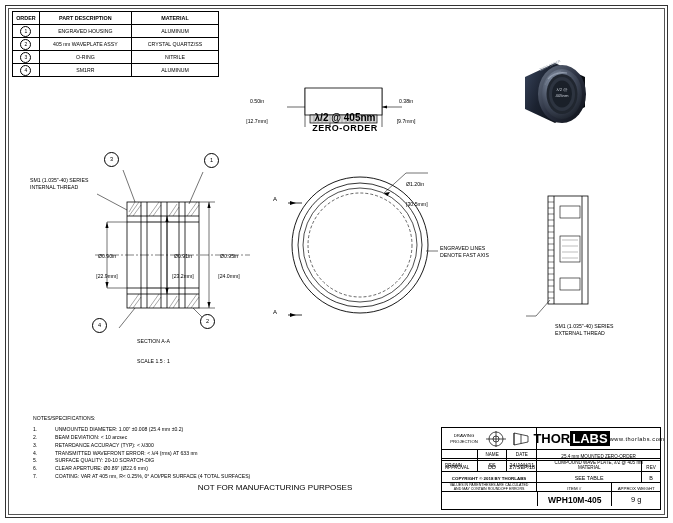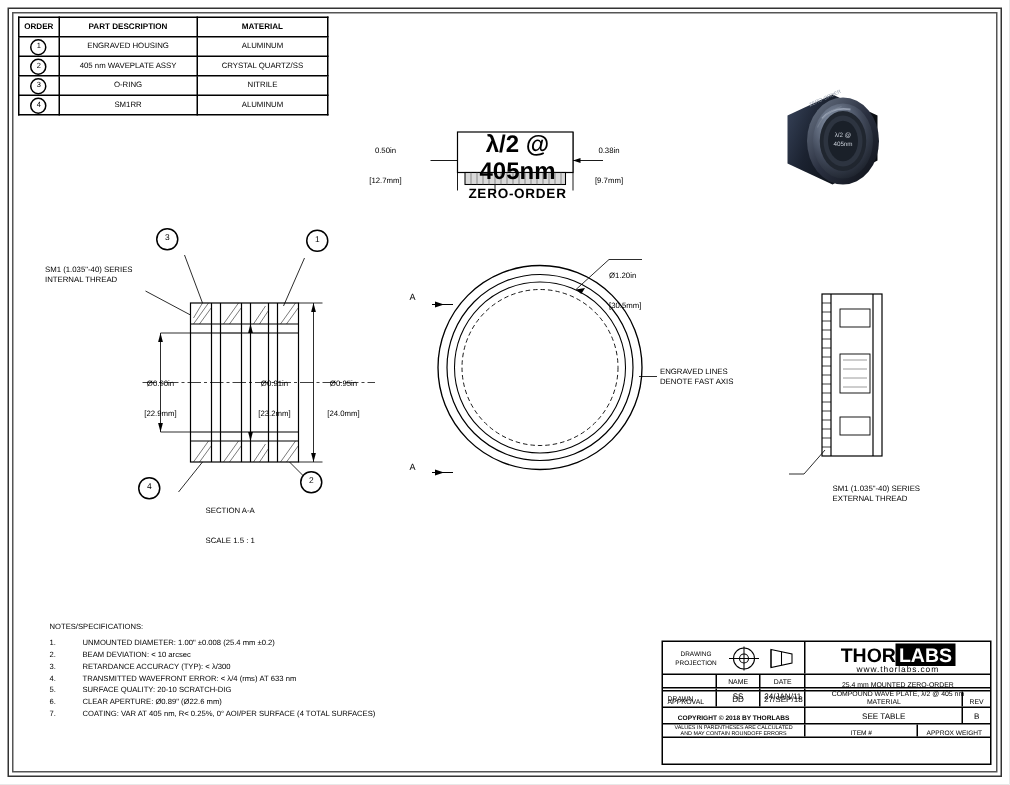--- a/index.html
+++ b/index.html
@@ -137,21 +137,21 @@
   </svg>
   <div class="abs lblc" style="left:236px;top:85px;width:42px;">
     <div>0.50in</div>
     <div>[12.7mm]</div>
   </div>
   <div class="abs lblc" style="left:385px;top:85px;width:42px;">
     <div>0.38in</div>
     <div>[9.7mm]</div>
   </div>
   <div class="abs" style="left:305px;top:88px;width:80px;text-align:center;">
-    <div style="font-size:16px;font-weight:bold;">λ/2 @ 405nm</div>
+    <div style="font-size:10px;font-weight:bold;margin-top:24px;">λ/2 @ 405nm</div>
     <div style="font-size:9px;font-weight:bold;letter-spacing:0.5px;">ZERO-ORDER</div>
   </div>
 
   <svg id="photo" class="abs" width="78" height="78" viewBox="0 0 78 78">
     <defs>
       <radialGradient id="g1" cx="35%" cy="28%" r="85%">
         <stop offset="0%" stop-color="#8c99ad"></stop>
         <stop offset="55%" stop-color="#41495a"></stop>
         <stop offset="100%" stop-color="#151a22"></stop>
       </radialGradient>
@@ -394,41 +394,42 @@
         <span class="nn">6.</span>
         <span>CLEAR APERTURE: Ø0.89" (Ø22.6 mm)</span>
       </div>
     <div class="nrow">
         <span class="nn">7.</span>
         <span>COATING: VAR AT 405 nm, R&lt; 0.25%, 0° AOI/PER SURFACE (4 TOTAL SURFACES)</span>
       </div>
   </div>
 
   <div id="notice" class="abs">
+    <div>NOT FOR MANUFACTURING PURPOSES</div>
   </div>
 
   <div id="tb" class="abs">
 
     <div class="row" style="height:22px;">
       <div class="cell" style="width:96px;display:flex;align-items:center;">
         <div style="width:40px;text-align:center;font-size:4.3px;line-height:1.3;white-space:pre;">DRAWING
 PROJECTION</div>
         <svg width="50" height="18" viewBox="0 0 50 18">
           <g stroke="#000" stroke-width="0.7" fill="none">
             <circle cx="12" cy="9" r="7"></circle>
             <circle cx="12" cy="9" r="3"></circle>
             <line x1="2" y1="9" x2="22" y2="9"></line>
             <line x1="12" y1="1" x2="12" y2="17"></line>
             <path d="M30,3 L44,6 L44,12 L30,15 Z"></path>
             <line x1="30" y1="3" x2="30" y2="15"></line>
             <line x1="37" y1="4.5" x2="37" y2="13.5"></line>
           </g>
         </svg>
       </div>
-      <div class="cell" style="width:124px;border-right:0;display:flex;flex-direction:column;align-items:center;">
+      <div class="cell" style="width:124px;border-right:0;display:flex;flex-direction:row;align-items:center;justify-content:center;">
         <div class="thorlabs"><span>THOR</span><span class="dk">LABS</span></div>
         <div style="font-size:5.6px;letter-spacing:0.6px;">www.thorlabs.com</div>
       </div>
     </div>
 
     <div class="row" style="height:9px;">
       <div class="cell" style="width:36px;"></div>
       <div class="cell tbhdr" style="width:30px;text-align:center;line-height:8px;">NAME</div>
       <div class="cell tbhdr" style="width:30px;text-align:center;line-height:8px;">DATE</div>
       <div class="cell" style="width:124px;border-right:0;border-bottom:0;"></div>
@@ -460,15 +461,20 @@
 
     <div class="row" style="height:9px;">
       <div class="cell" style="width:96px;display:flex;align-items:center;justify-content:center;">
         <div style="font-size:3.6px;line-height:1.25;text-align:center;white-space:pre;">VALUES IN PARENTHESES ARE CALCULATED
 AND MAY CONTAIN ROUNDOFF ERRORS</div>
       </div>
       <div class="cell" style="width:76px;text-align:center;line-height:9px;font-size:4.4px;">ITEM #</div>
       <div class="cell" style="width:48px;border-right:0;text-align:center;line-height:9px;font-size:4.4px;">APPROX WEIGHT</div>
     </div>
 
+    <div class="row" style="height:14px;border-bottom:0;">
+      <div class="cell" style="width:96px;border-right:0;"></div>
+      <div class="cell" style="width:76px;text-align:center;line-height:14px;font-size:8.5px;font-weight:bold;border-left:0.8px solid #000;">WPH10M-405</div>
+      <div class="cell" style="width:48px;border-right:0;text-align:center;line-height:14px;font-size:7.5px;">9 g</div>
+    </div>
   </div>
 
 </div>
 
 </body></html>

